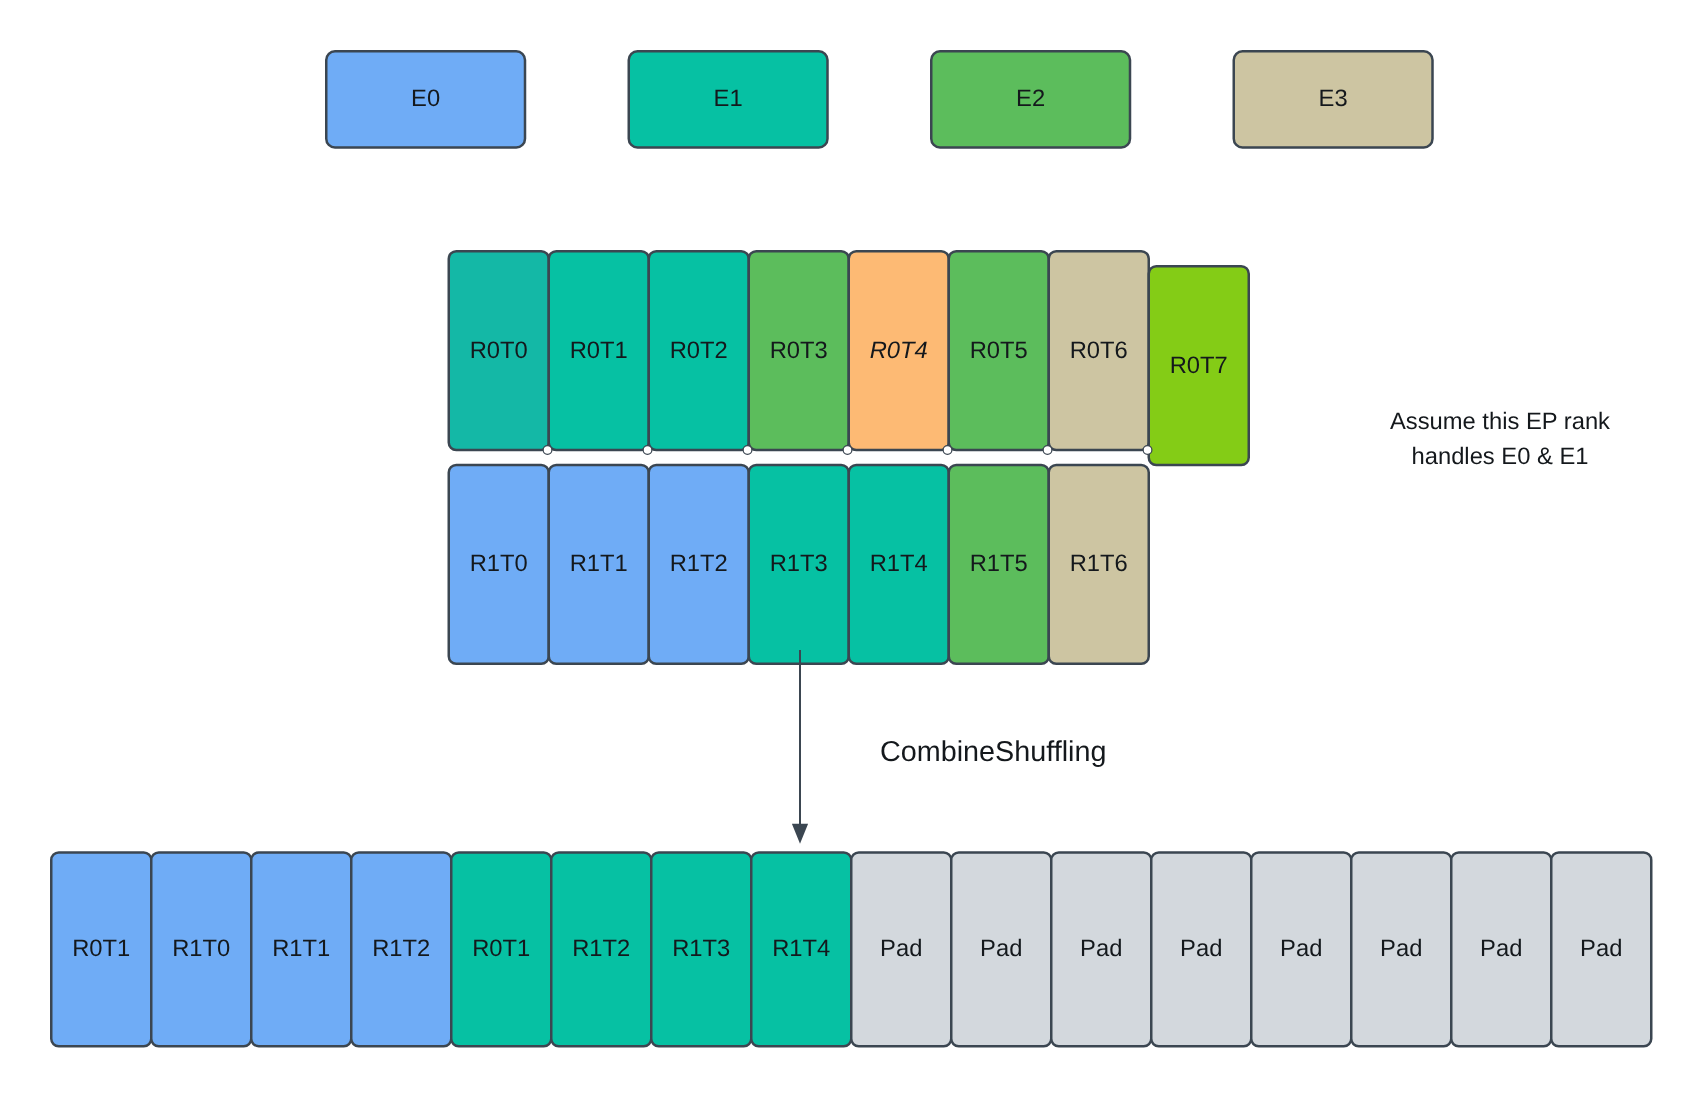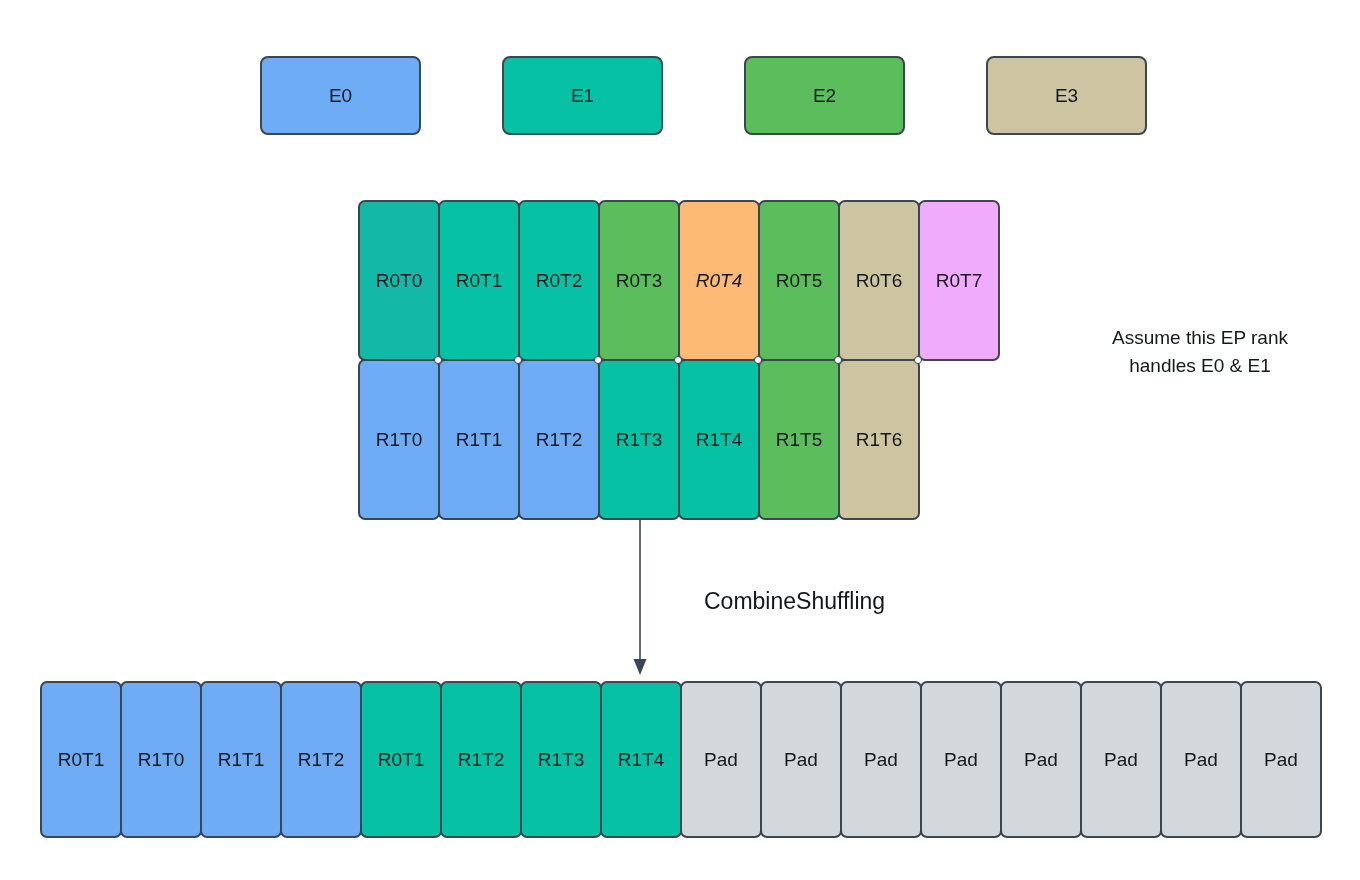--- a/index.html
+++ b/index.html
@@ -7,21 +7,21 @@
     width: 1360px; height: 880px;
     background: #ffffff;
     font-family: "Liberation Sans", sans-serif;
     overflow: hidden;
     position: relative;
   }
   .stage { position: absolute; inset: 0; width: 1360px; height: 880px; }
 
   
   .legend {
-    position: absolute; left: 260px; top: 56px;
+    position: absolute; left: 260px; top: 40px;
     display: flex; gap: 81px;
   }
   .legend-box {
     width: 161px; height: 79px;
     border: 2px solid var(--c-border);
     border-radius: 8px;
     display: flex; align-items: center; justify-content: center;
     font-size: 19px; color: var(--c-text);
   }
 
@@ -115,21 +115,21 @@
         </div>
         <div class="cell grid-cell" style="background: #fdba74; font-style: italic;">
           <span>R0T4</span>
         </div>
         <div class="cell grid-cell" style="background: rgb(92, 189, 92);">
           <span>R0T5</span>
         </div>
         <div class="cell grid-cell" style="background: rgb(205, 197, 162);">
           <span>R0T6</span>
         </div>
-        <div class="cell grid-cell" style="background: #f0abfc;">
+        <div class="cell grid-cell" style="background: #84cc16; margin-top: 12px;">
           <span>R0T7</span>
         </div>
       </div>
       <div class="grid-row">
         <div class="cell grid-cell" style="background: rgb(111, 172, 246);">
           <span>R1T0</span>
         </div>
         <div class="cell grid-cell" style="background: rgb(111, 172, 246);">
           <span>R1T1</span>
         </div>

